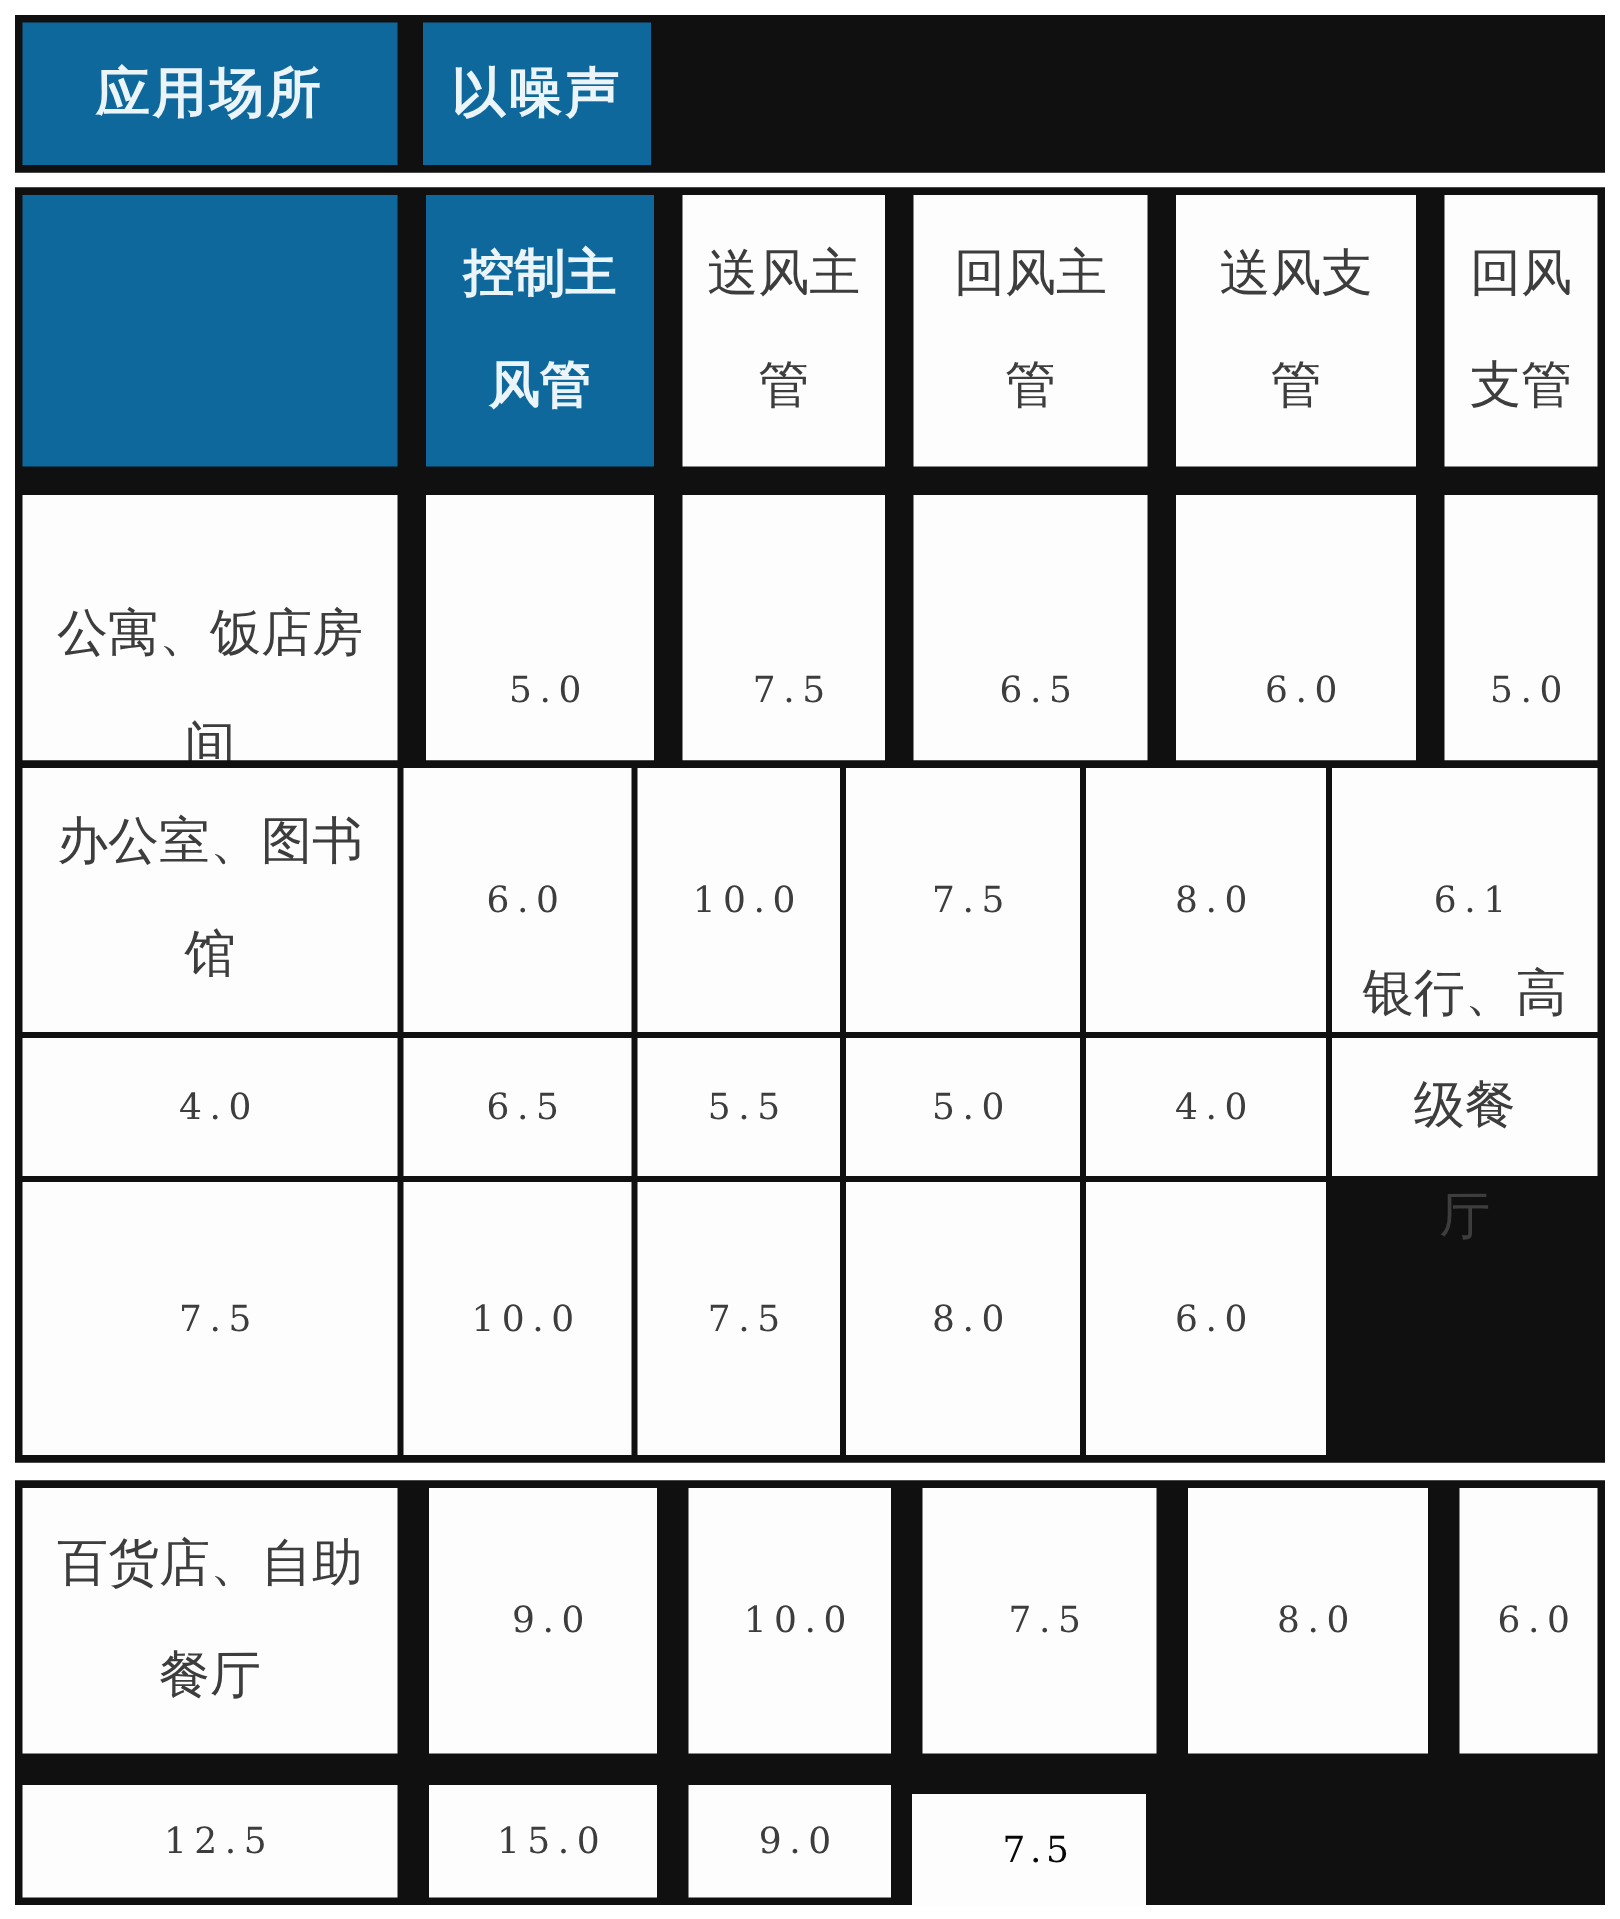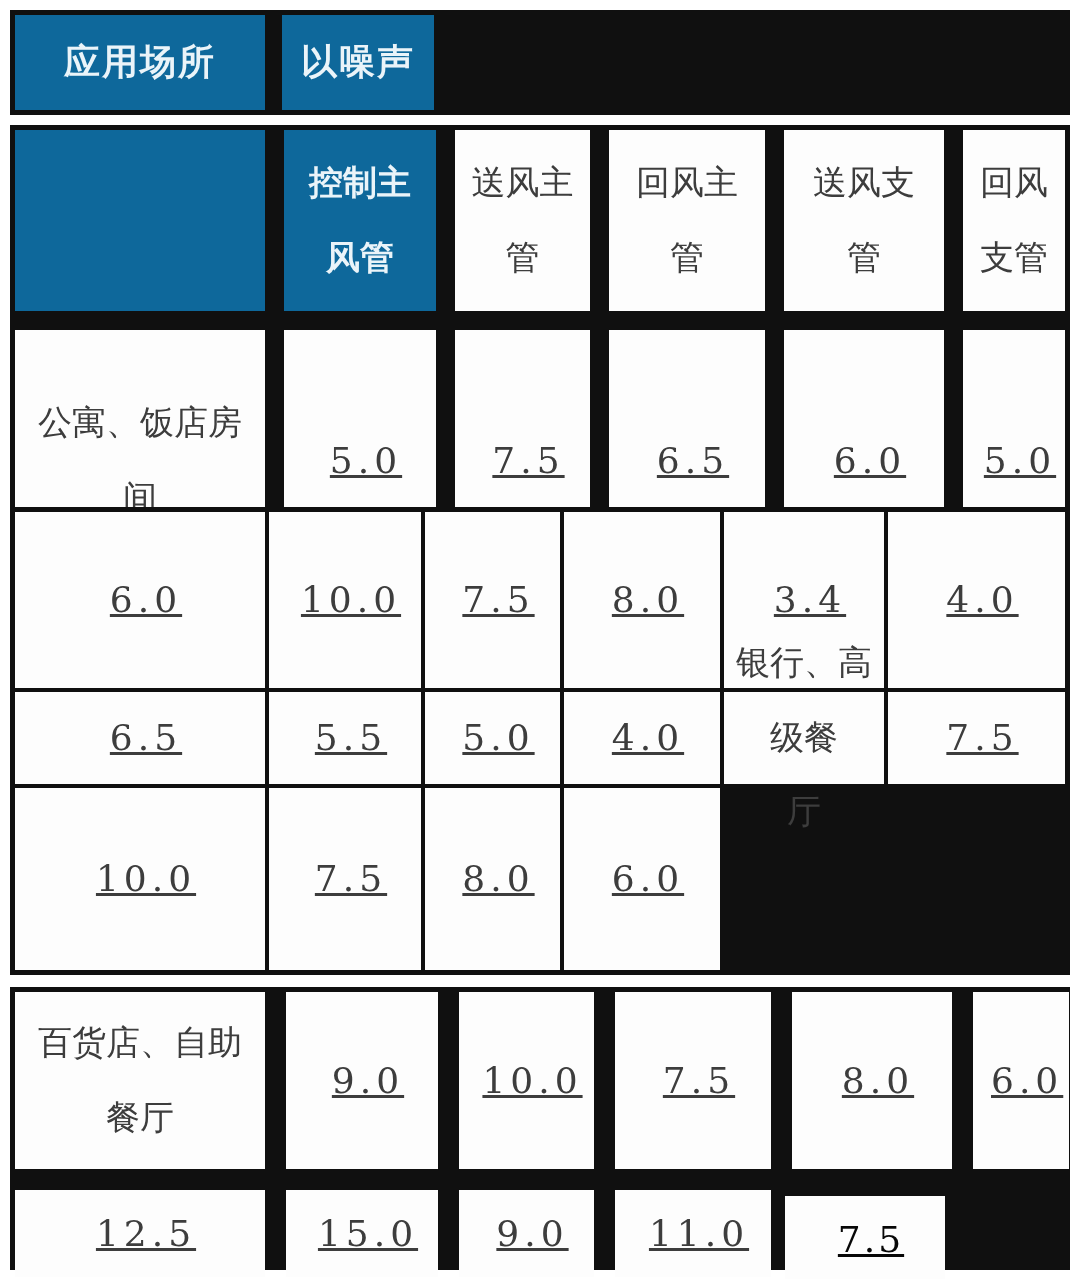--- a/index.html
+++ b/index.html
@@ -41,24 +41,23 @@
   }
   .blue{
     background:var(--blue);
     color:var(--hdr-text);
     font-weight:700;
   }
   .title{font-size:36px;letter-spacing:2px;}
   .sub{font-size:34px;line-height:2.2;}
   .num{
     font-family:"DejaVu Serif","Liberation Serif",serif;
-    font-size:36px;
+    font-size:24px;
     letter-spacing:5px;
     padding-left:18px; 
-    text-decoration:underline;
   }
   .patched{
     color:#070707;
     letter-spacing:3px;
     transform:translate(-7px,6px);
   }
 </style>
 </head>
 <body>
 
@@ -84,25 +83,27 @@
     <div class="cell">公寓、饭店房
 间</div>
     <div class="cell num">5.0</div>
     <div class="cell num">7.5</div>
     <div class="cell num">6.5</div>
     <div class="cell num">6.0</div>
     <div class="cell num">5.0</div>
   </div>
 
   <div class="tbl block-c">
+    <div class="cell">办公室、图书
+馆</div>
     <div class="cell num">6.0</div>
     <div class="cell num">10.0</div>
     <div class="cell num">7.5</div>
     <div class="cell num">8.0</div>
-    <div class="cell num">3.4</div>
+    <div class="cell num">6.1</div>
 
     <div class="cell num">4.0</div>
     <div class="cell num">6.5</div>
     <div class="cell num">5.5</div>
     <div class="cell num">5.0</div>
     <div class="cell num">4.0</div>
 
     <div class="cell">银行、高级餐
 厅</div>
     <div class="cell num">7.5</div>
@@ -117,17 +118,16 @@
 餐厅</div>
     <div class="cell num">9.0</div>
     <div class="cell num">10.0</div>
     <div class="cell num">7.5</div>
     <div class="cell num">8.0</div>
     <div class="cell num">6.0</div>
 
     <div class="cell num">12.5</div>
     <div class="cell num">15.0</div>
     <div class="cell num">9.0</div>
-    <div class="cell num">11.0</div>
     <div class="cell num patched">7.5</div>
   </div>
 
 </div>
 
 </body></html>

